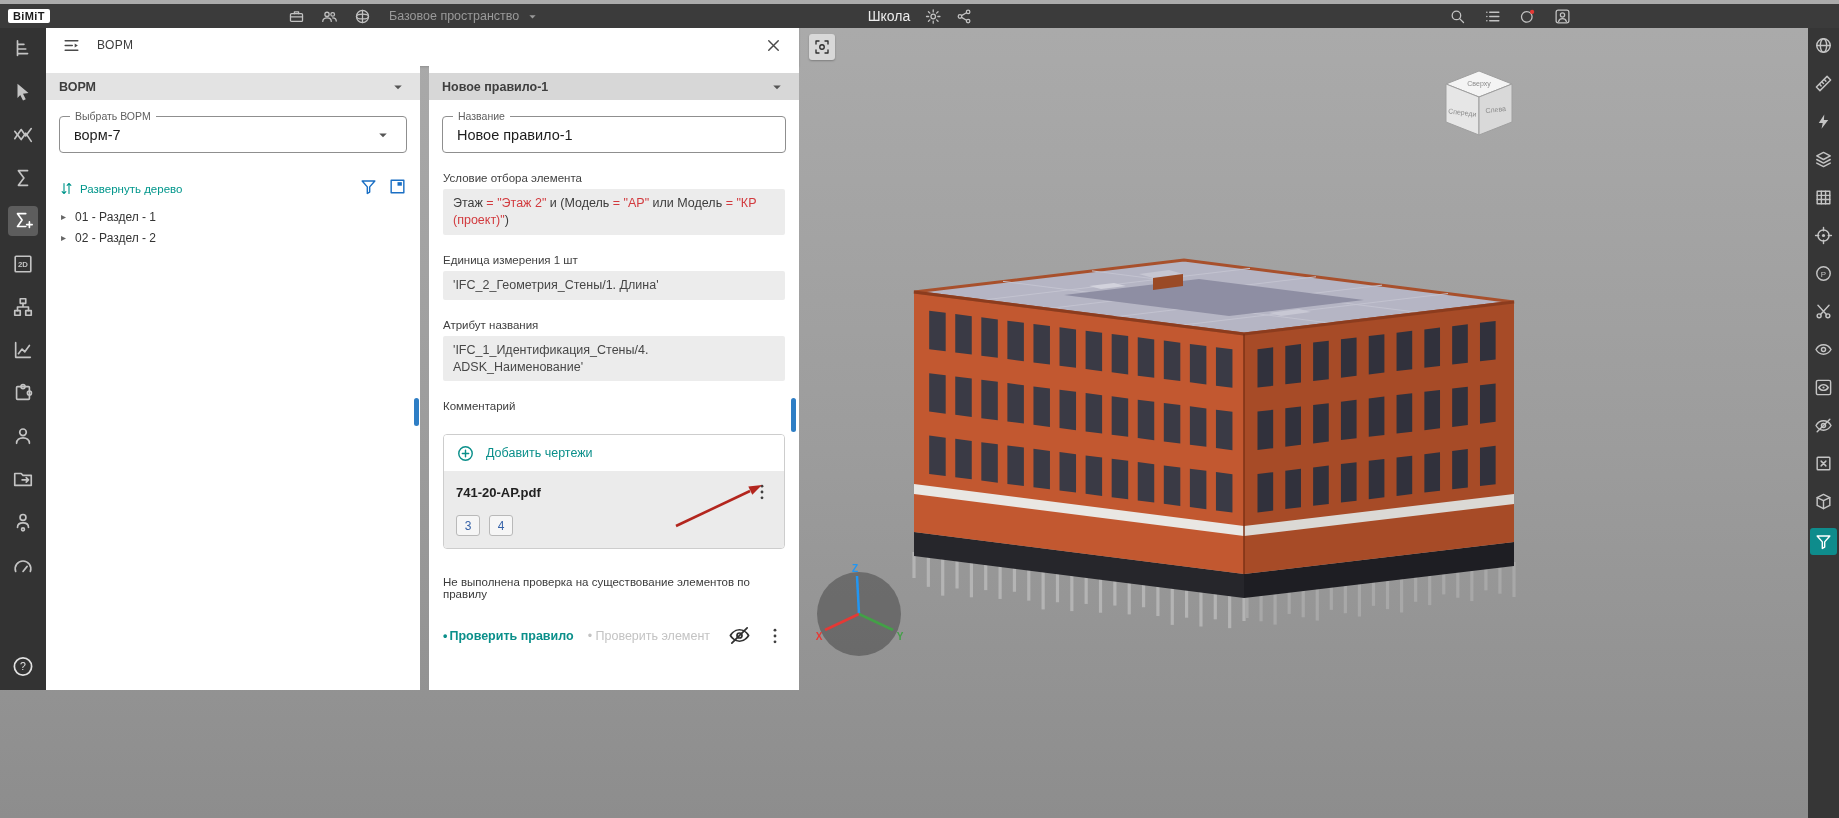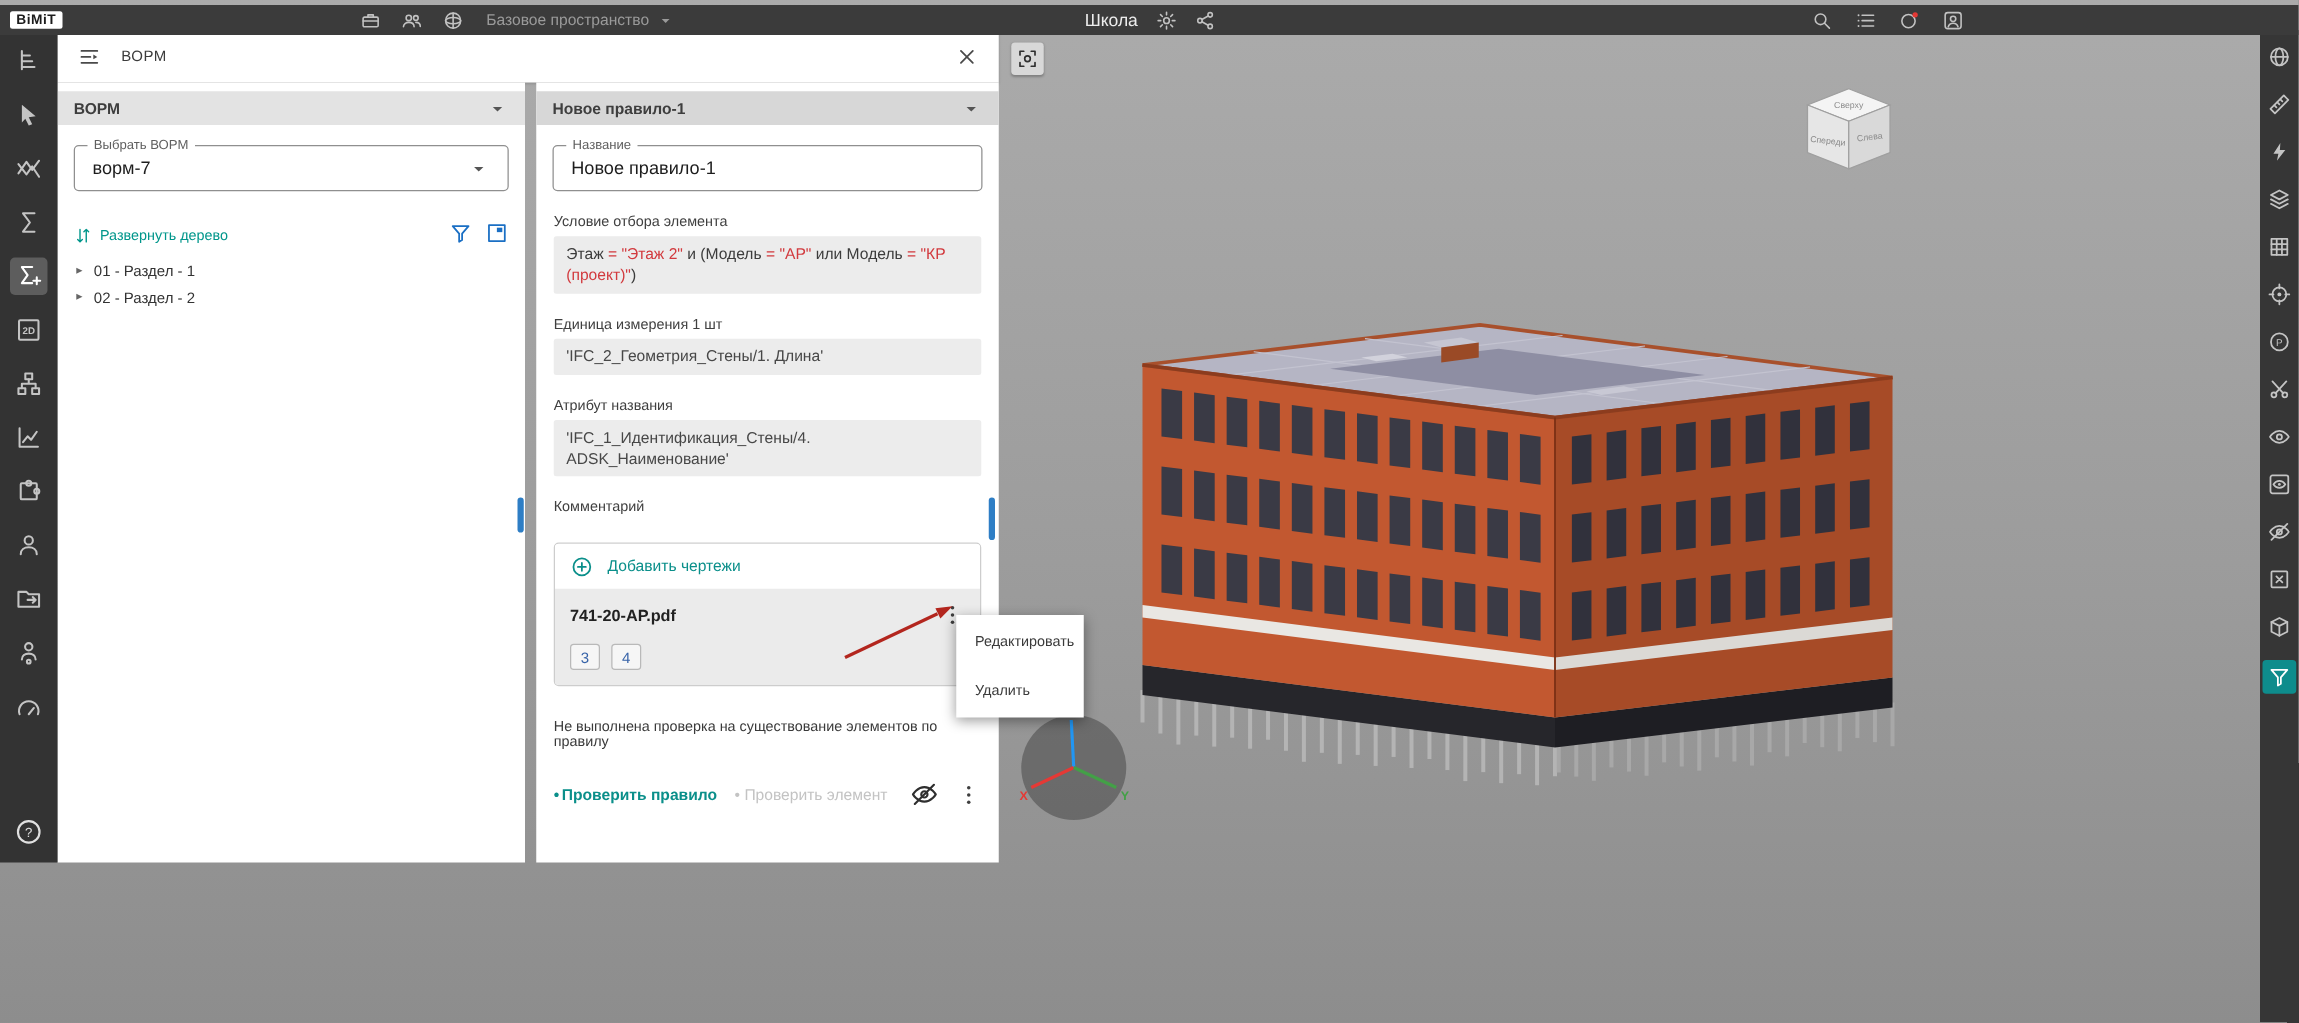--- a/index.html
+++ b/index.html
@@ -778,23 +778,19 @@
         <div class="rail-item active">
           <span class="icn">
             <svg viewBox="0 0 24 24" fill="none" stroke="currentColor" stroke-width="1.8" stroke-linecap="round" stroke-linejoin="round">
               <path d="M4 5h16l-6.5 7.5V19l-3 1.8v-8.3z"></path>
             </svg>
           </span>
         </div>
       </div>
   </aside>
 
-  <div class="ctx-menu" id="ctx-menu">
-      <div class="menu-item">Редактировать</div>
-      <div class="menu-item">Удалить</div>
-    </div>
 
   <svg class="arrow-svg" viewBox="0 0 120 68">
     <line x1="18" y1="60" x2="92" y2="25" stroke="#b3261e" stroke-width="2.6"></line>
     <polygon points="104,19 94.3,28.8 90.3,20.5" fill="#b3261e"></polygon>
   </svg>
 
 </div>
 
 </body></html>

